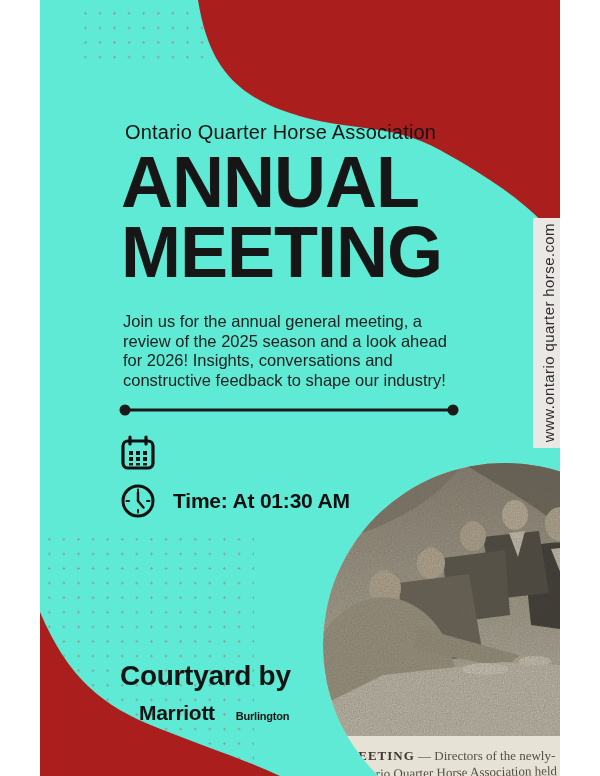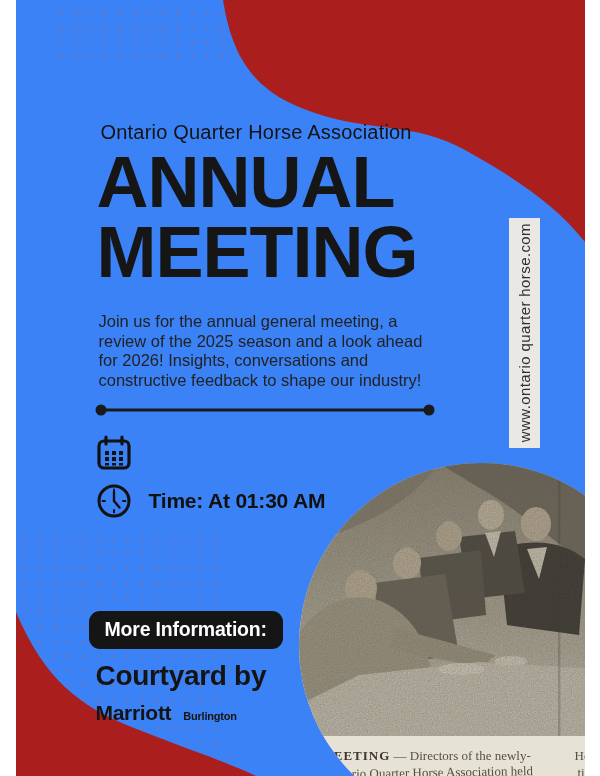--- a/index.html
+++ b/index.html
@@ -1,19 +1,19 @@
 <!DOCTYPE html>
 <html><head>
 <meta charset="utf-8">
 <style>
   * { margin:0; padding:0; box-sizing:border-box; }
   body { font-family:"Liberation Sans", sans-serif; background:#ffffff; }
   .page {
-    position:relative; width:569px; height:776px; margin:0 auto;
-    background:#3b82f6; overflow:hidden;
+    position:relative; width:520px; height:776px; margin:0 auto;
+    background:#5eead4; overflow:hidden;
   }
   
   .dots {
     position:absolute;
     background-image: radial-gradient(circle, rgba(187,95,95,.5) 1.1px, rgba(0,0,0,0) 1.3px);
     background-size: 14.6px 14.6px;
     z-index:1;
   }
   .dots-top { left:38px; top:6px; width:186px; height:60px; }
   .dots-bottom { left:2px; top:532px; width:212px; height:240px; }
@@ -71,21 +71,21 @@
   .cap-r1 { left:276px; top:12px; }
   .cap-r2 { left:279px; top:29px; }
   
   .info-badge {
     position:absolute; left:73px; top:611px; z-index:3;
     background:#151515; color:#ffffff; border-radius:11px;
     padding:7px 16px 8px 16px; font-size:19.5px; font-weight:700; letter-spacing:-.2px;
   }
   .venue { position:absolute; left:80px; top:660px; z-index:3; color:#141414; }
   .venue-line1 { font-size:28px; font-weight:700; letter-spacing:-.3px; }
-  .venue-line2 { margin-top:9px; display:flex; align-items:baseline; gap:12px; }
+  .venue-line2 { margin-top:9px; display:flex; align-items:baseline; gap:21px;margin-left:19px; }
   .venue-name { font-size:21px; font-weight:700; letter-spacing:-.3px; }
   .venue-city { font-size:11px; font-weight:700; letter-spacing:-.2px; }
 </style>
 </head>
 <body>
 
 <div class="page">
 
   <div class="dots dots-top"></div>
   <div class="dots dots-bottom"></div>
@@ -218,21 +218,20 @@
       <div class="cap-line cap-l1">
         <span class="cap-bold">MEETING</span>
         <span>—  Directors  of  the  newly-</span>
       </div>
       <div class="cap-line cap-l2">ed Ontario Quarter Horse Association held</div>
       <div class="cap-line cap-r1">Hend</div>
       <div class="cap-line cap-r2">tion</div>
     </div>
   </div>
 
-  <div class="info-badge">More Information:</div>
   <div class="venue">
     <div class="venue-line1">Courtyard by</div>
     <div class="venue-line2">
       <span class="venue-name">Marriott</span>
       <span class="venue-city">Burlington</span>
     </div>
   </div>
 
 </div>
 

